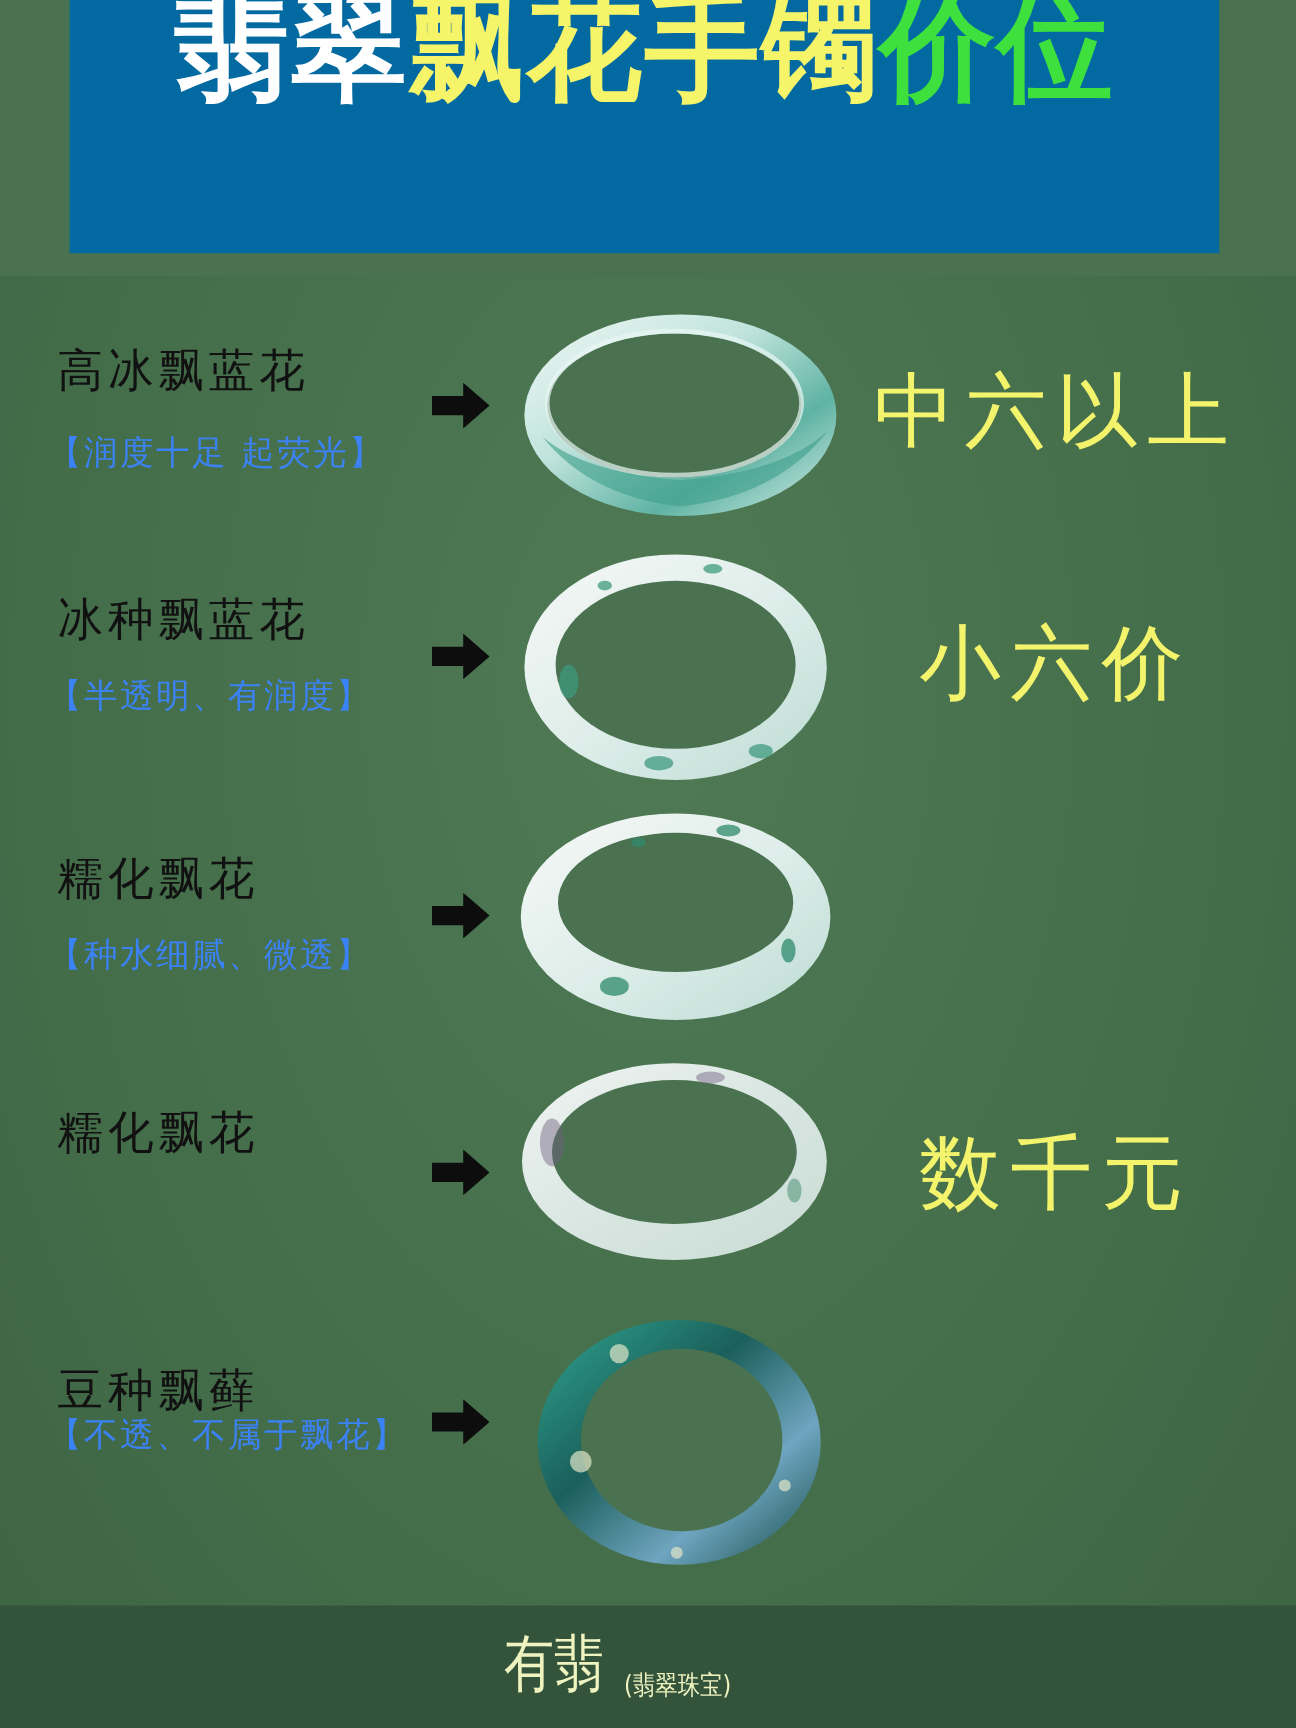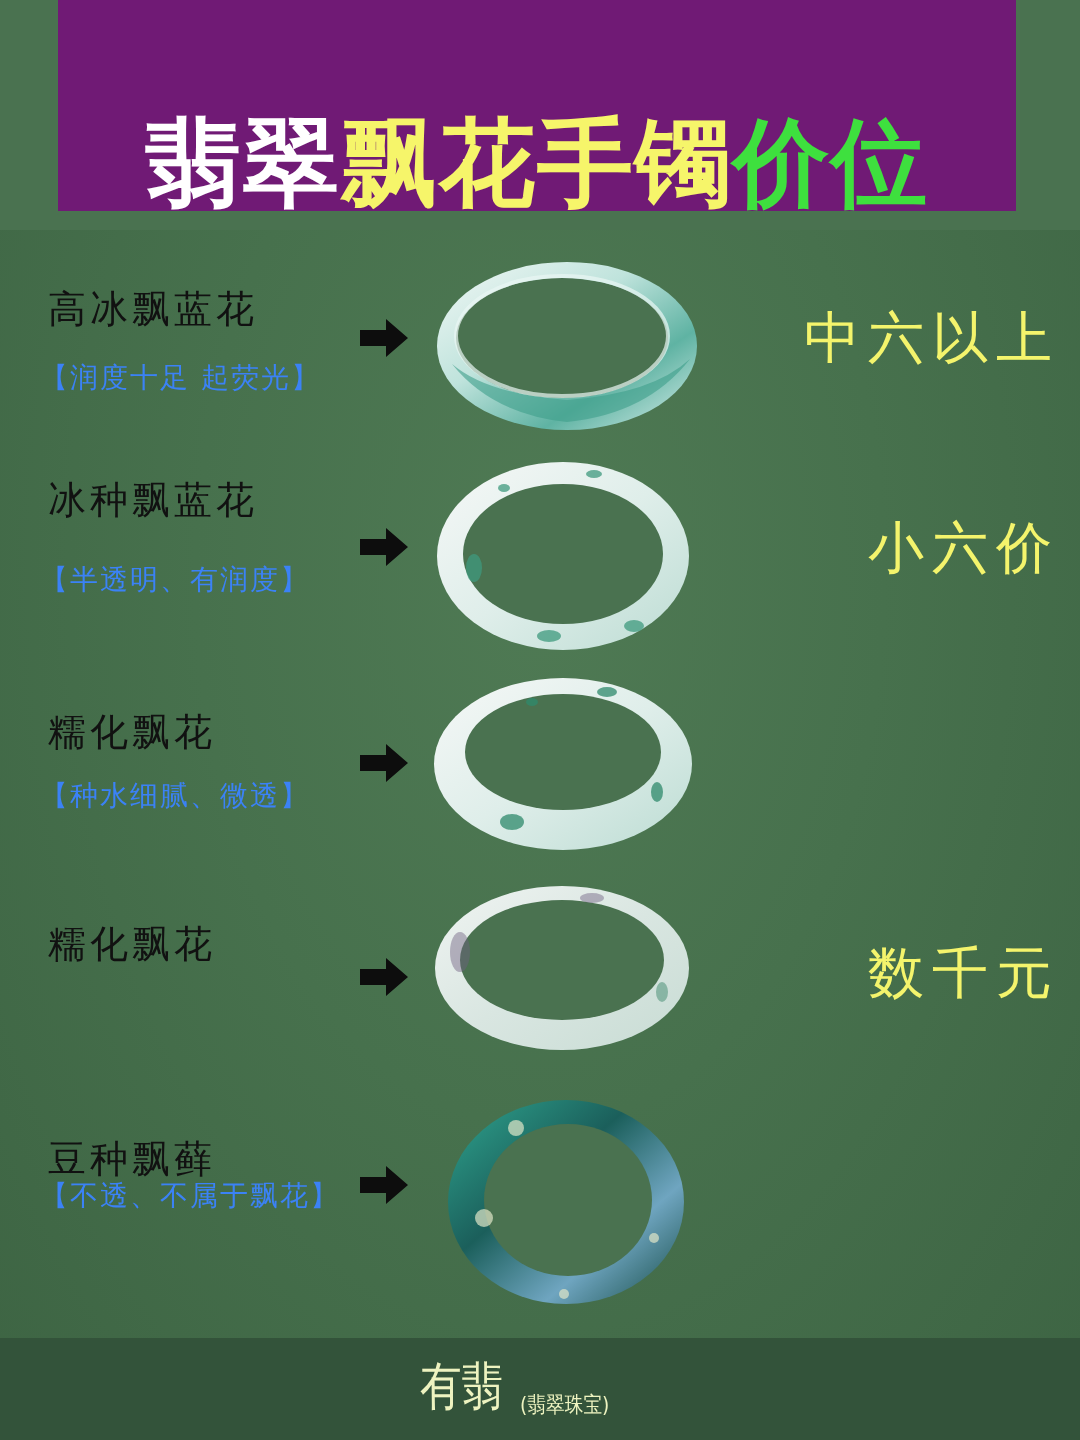--- a/index.html
+++ b/index.html
@@ -4,34 +4,34 @@
 <style>
   html, body { margin:0; padding:0; }
   body {
     width:1080px; height:1440px; position:relative; overflow:hidden;
     background: radial-gradient(ellipse at 50% 40%, #4f7a54 0%, #47714d 45%, #3d6443 100%);
     font-family: "DejaVu Sans", sans-serif;
   }
   .top-band { position:absolute; left:0; top:0; width:1080px; height:230px; background:#4a7250; }
   .header-box {
     position:absolute; left:58px; top:0; width:958px; height:211px;
-    background:#701a75;
-    display:flex; align-items:flex-end; justify-content:center;
+    background:#0369a1;
+    display:flex; align-items:flex-start; justify-content:center;
   }
   .title { font-family:"DejaVu Serif", serif; font-weight:bold; font-size:96px; letter-spacing:2px; line-height:1; margin-top:-8px; }
   .title .t-white { color:#ffffff; }
   .title .t-yellow { color:#f6f56a; }
   .title .t-green { color:#3ee03e; }
 
   .row { position:absolute; left:0; width:1080px; height:200px; }
   .name { position:absolute; left:48px; font-size:38px; color:#111; letter-spacing:4px; line-height:1; }
   .desc { position:absolute; left:40px; font-size:28px; color:#3b82f6; letter-spacing:2px; line-height:1; }
   .arrow { position:absolute; left:360px; width:48px; height:38px; }
   .bangle { position:absolute; }
-  .price { position:absolute; font-size:56px; color:#f4f46c; letter-spacing:8px; line-height:1; text-align:right; width:360px; left:700px; }
+  .price { position:absolute; font-size:68px; color:#f4f46c; letter-spacing:8px; line-height:1; text-align:center; width:360px; left:700px; }
 
   .footer { position:absolute; left:0; top:1338px; width:1080px; height:102px; background:#33533a; }
   .brand { position:absolute; left:420px; top:1352px; font-family:"DejaVu Sans", sans-serif; font-size:52px; color:#eef3c0; font-weight:300; transform:scaleX(0.8); transform-origin:left; }
   .brand-sub { position:absolute; left:520px; top:1390px; font-size:22px; color:#eef3c0; transform:scaleX(0.85); transform-origin:left; }
 </style>
 </head>
 <body>
 
 <div class="top-band"></div>
 <div class="header-box">
@@ -76,21 +76,21 @@
   <svg class="bangle" style="left:432px;top:254px" width="270" height="180" viewBox="0 0 270 180">
     <ellipse cx="135" cy="92" rx="130" ry="84" fill="url(#gA)"></ellipse>
     <ellipse cx="130" cy="84" rx="106" ry="60" fill="#4a7250"></ellipse>
     <path d="M20 110 Q60 160 135 168 Q215 160 258 105 Q220 140 135 146 Q55 140 20 110Z" fill="#3e9f8b" opacity="0.6"></path>
     <ellipse cx="130" cy="82" rx="106" ry="60" fill="none" stroke="#e9f6f3" stroke-width="4" opacity="0.7"></ellipse>
   </svg>
   <div class="price" style="top:310px">中六以上</div>
 </div>
 
 <div class="row" style="top:0">
-  <div class="name" style="top:481px">冰种飘蓝花</div>
+  <div class="name" style="top:497px">冰种飘蓝花</div>
   <div class="desc" style="top:566px">【半透明、有润度】</div>
   <svg class="arrow" style="top:528px" viewBox="0 0 48 38">
       <path d="M0 11 H26 V0 L48 19 L26 38 V27 H0 Z" fill="#0d0d0d"></path>
     </svg>
   <svg class="bangle" style="left:434px;top:458px" width="258" height="196" viewBox="0 0 258 196">
     <ellipse cx="129" cy="98" rx="126" ry="94" fill="url(#gB)"></ellipse>
     <ellipse cx="129" cy="96" rx="100" ry="70" fill="#4a7250"></ellipse>
     <g fill="#3f9a7e" opacity="0.75">
       <ellipse cx="40" cy="110" rx="8" ry="14"></ellipse>
         <ellipse cx="115" cy="178" rx="12" ry="6"></ellipse>

